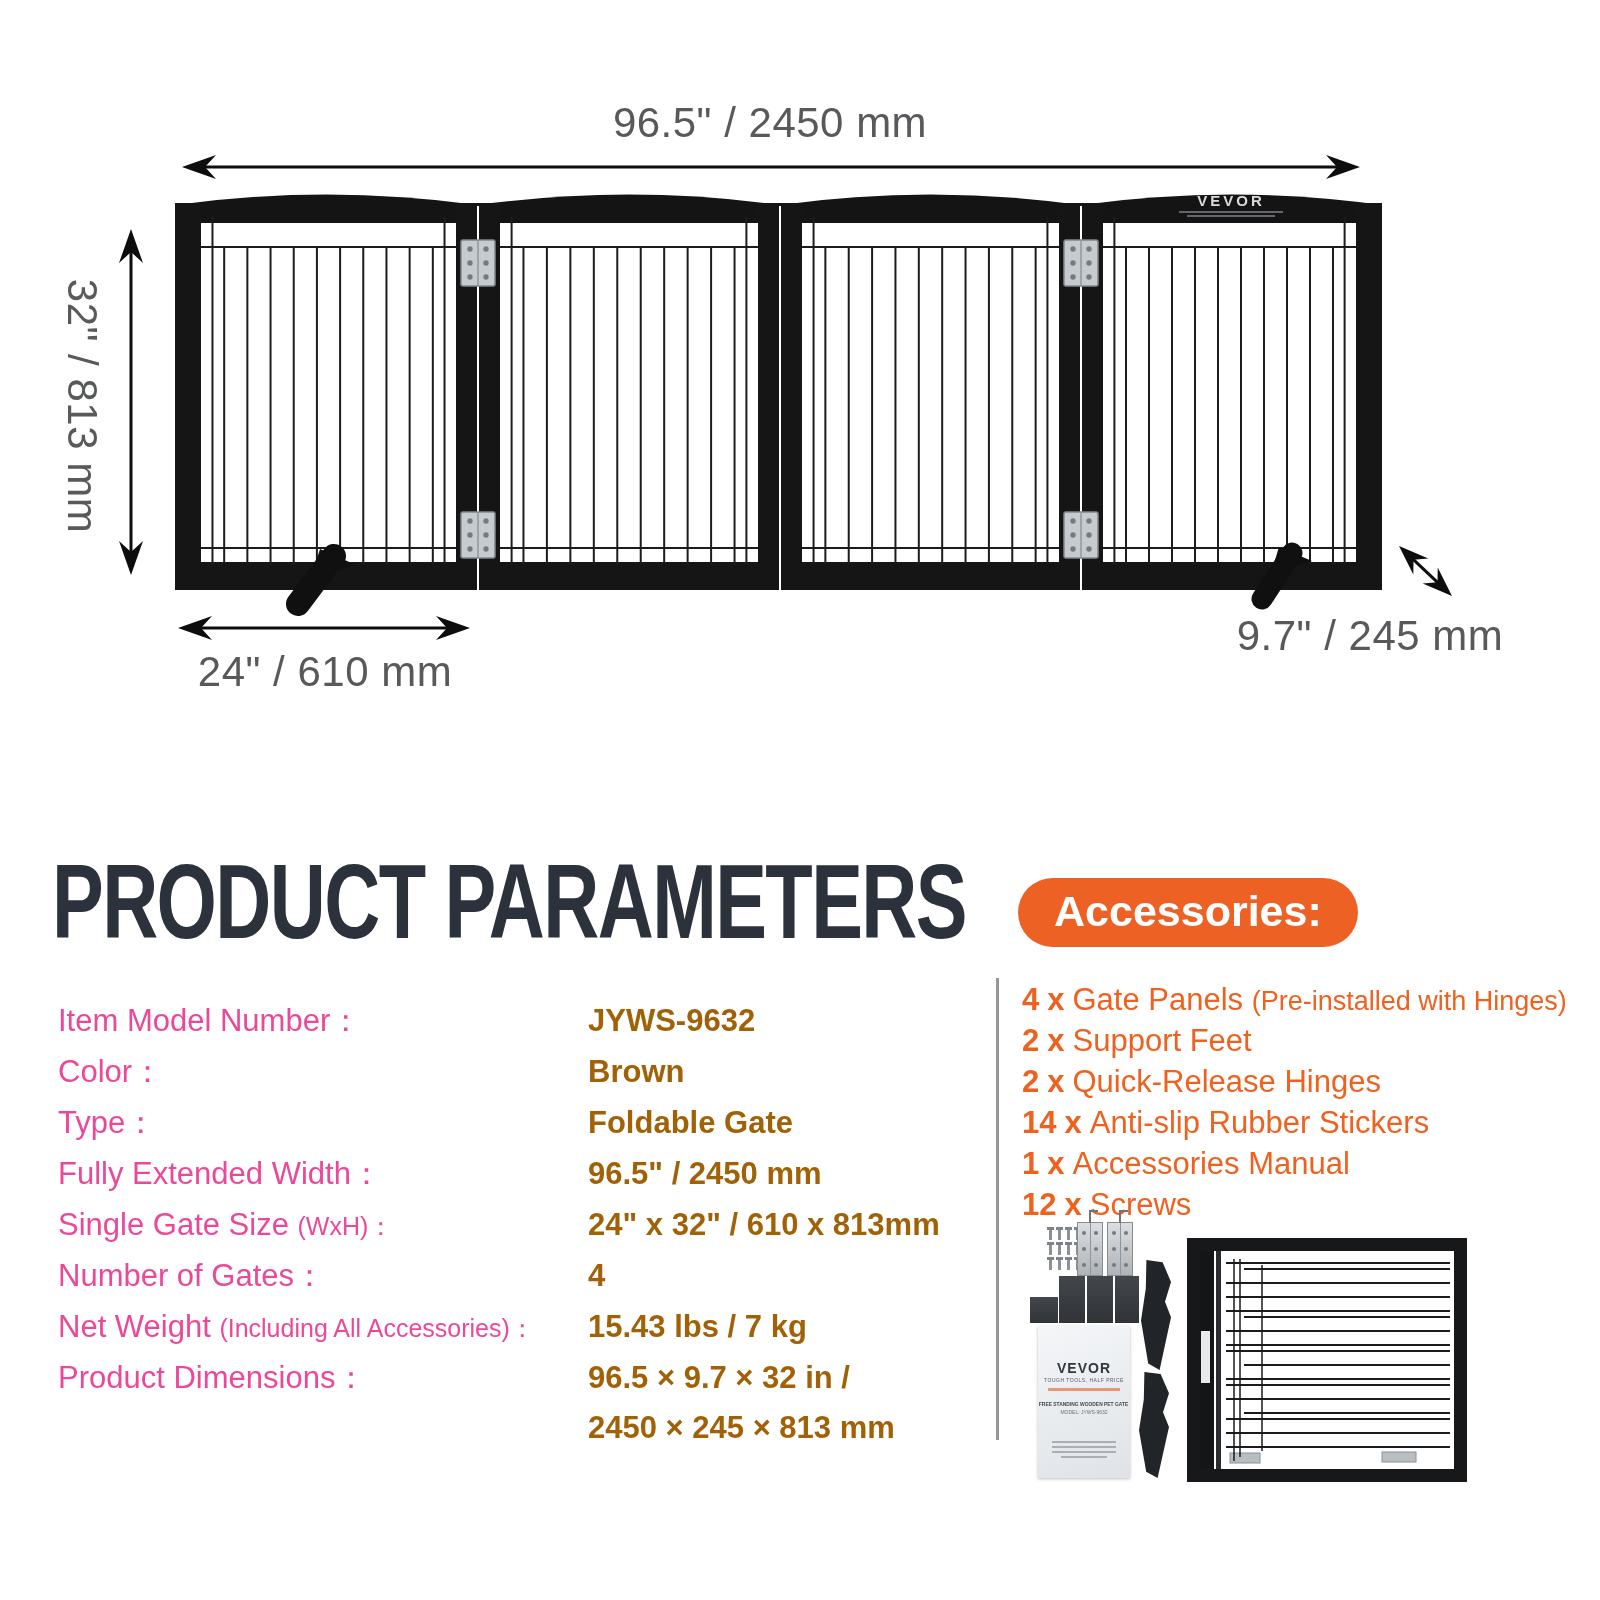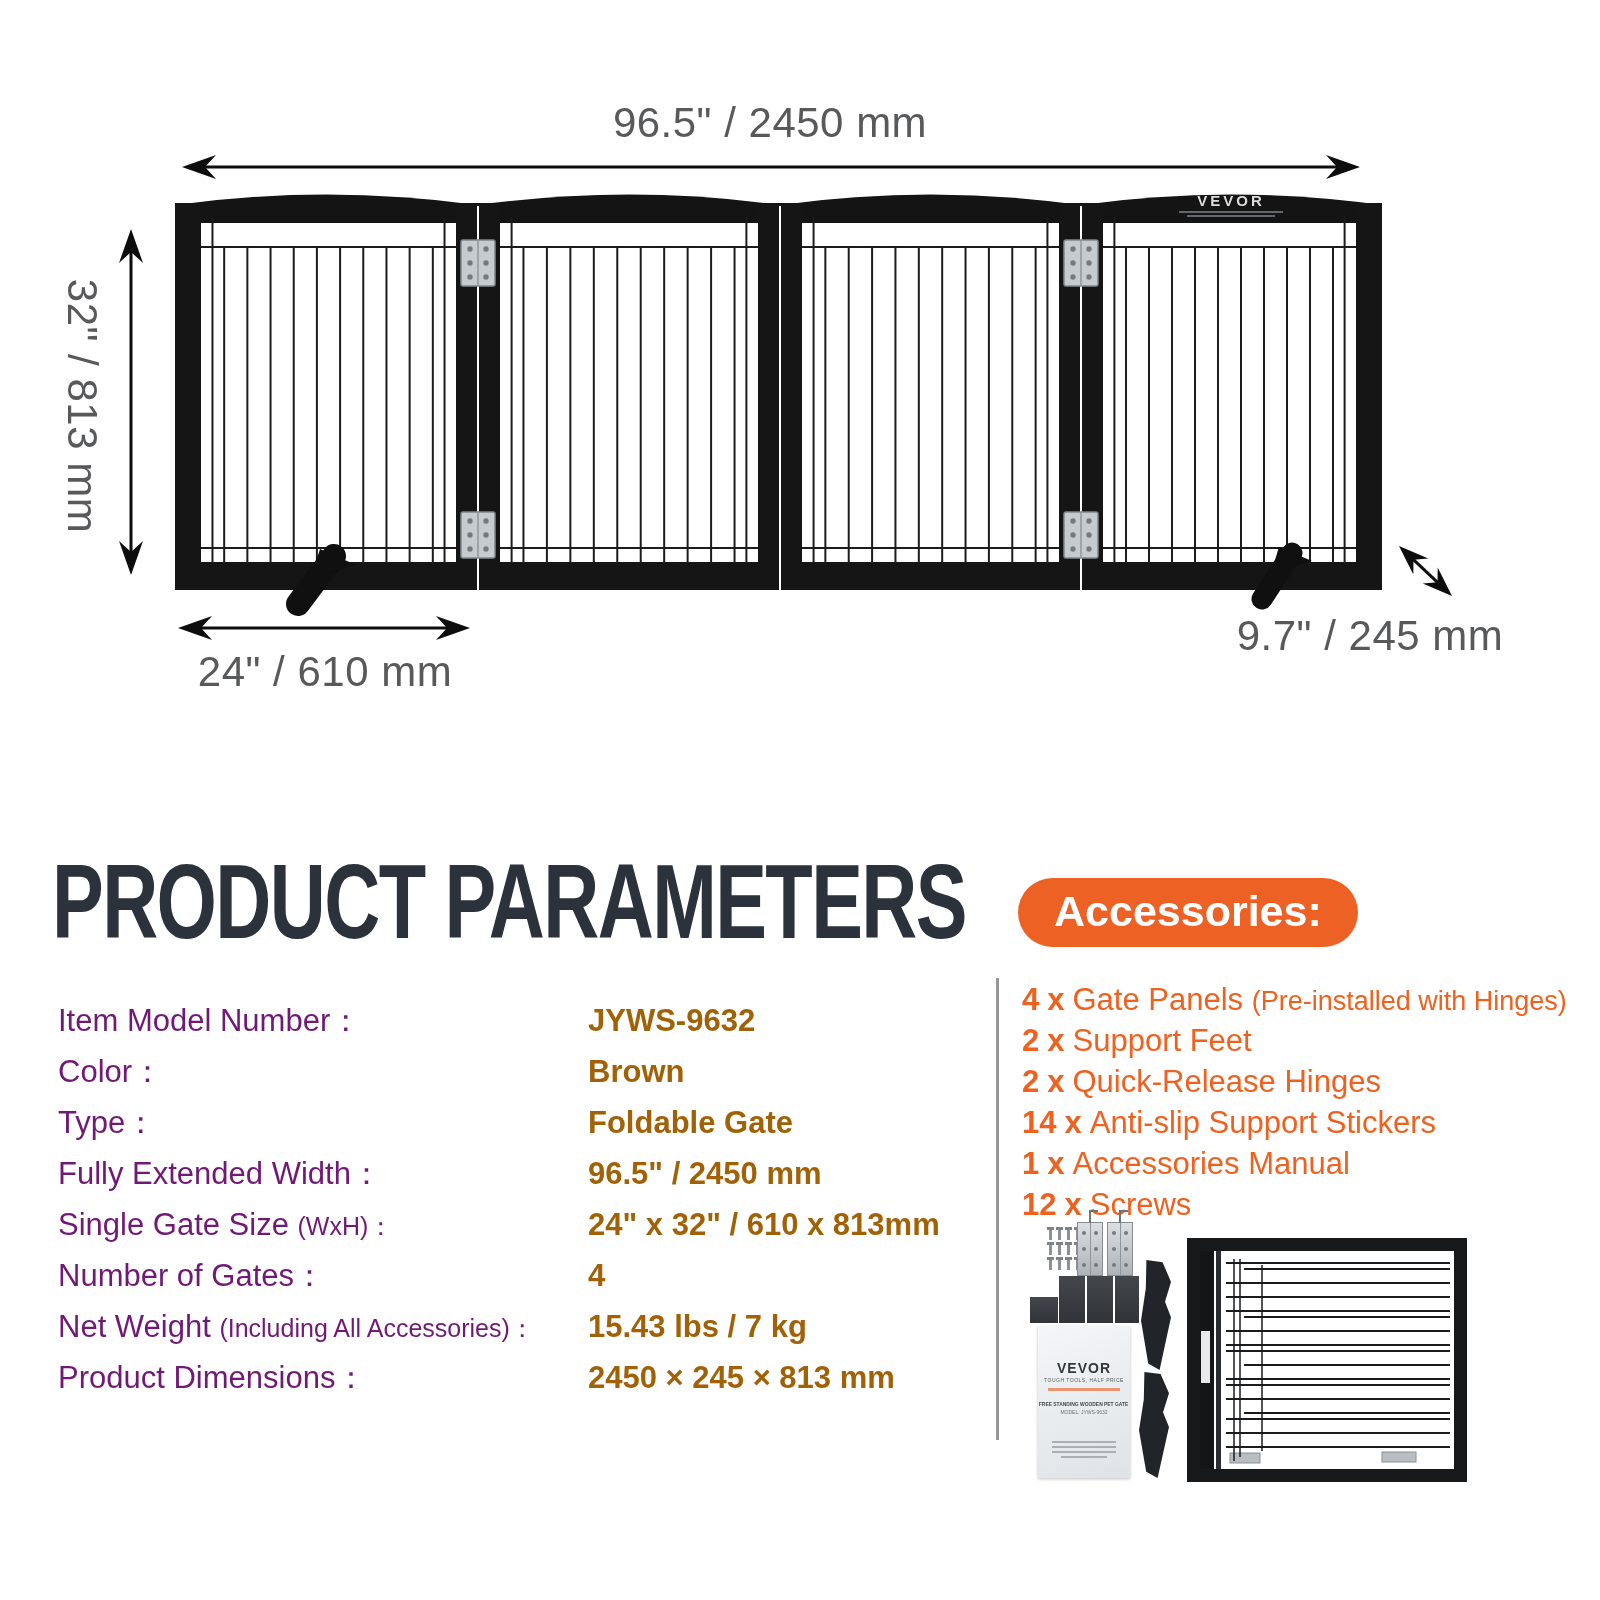--- a/index.html
+++ b/index.html
@@ -19,21 +19,21 @@
   .plate .brand { color:#d9dbdd; font-size:15px; font-weight:bold; letter-spacing:3px; }
   .plate .l1,.plate .l2 { height:2px; background:#63666a; margin:2px auto; }
   .plate .l1 { width:104px; } .plate .l2 { width:88px; }
 
   
   .pp-title { position:absolute; left:52px; top:842px; font-size:97px; font-weight:bold;
               color:#2b323b; letter-spacing:-2px; white-space:nowrap;
               transform:scaleX(0.80) scaleY(1.08); transform-origin:left top; }
   .specs { position:absolute; left:58px; top:996px; width:910px; }
   .spec-row { display:flex; align-items:flex-start; }
-  .spec-label { width:530px; flex:none; color:#701a75; font-size:31px; line-height:50px; white-space:nowrap; }
+  .spec-label { width:530px; flex:none; color:#ec4899; font-size:31px; line-height:50px; white-space:nowrap; }
   .spec-label .sm { font-size:25px; }
   .spec-value { color:#a16207; font-size:31px; font-weight:bold; line-height:50px; white-space:nowrap; }
 
   
   .acc-badge { position:absolute; left:1018px; top:878px; background:#ee6125; color:#fff;
                font-size:43px; font-weight:bold; padding:9px 36px 11px 36px; border-radius:44px; }
   .acc-divider { position:absolute; left:996px; top:978px; width:3px; height:462px; background:#979797; }
   .acc-list { position:absolute; left:1022px; top:980px; width:560px; }
   .acc-item { color:#ef611f; font-size:31px; line-height:40px; white-space:nowrap; }
   .acc-count { font-weight:bold; }
@@ -284,32 +284,33 @@
     <div class="spec-row">
       <div class="spec-label"><span>Net Weight </span><span class="sm">(Including All Accessories)：</span></div>
       <div class="spec-value">
           <div>15.43 lbs / 7 kg</div>
           <div></div>
         </div>
     </div>
     <div class="spec-row">
       <div class="spec-label"><span>Product Dimensions：</span><span class="sm"></span></div>
       <div class="spec-value">
+          <div>96.5 × 9.7 × 32 in /</div>
           <div>2450 × 245 × 813 mm</div>
         </div>
     </div>
   </div>
 
   <div class="acc-badge">Accessories:</div>
   <div class="acc-divider"></div>
   <div class="acc-list">
     <div class="acc-item"><span class="acc-count">4</span><span class="acc-x">x</span><span>Gate Panels</span> <span class="acc-note">(Pre-installed with Hinges)</span></div>
     <div class="acc-item"><span class="acc-count">2</span><span class="acc-x">x</span><span>Support Feet</span> <span class="acc-note"></span></div>
     <div class="acc-item"><span class="acc-count">2</span><span class="acc-x">x</span><span>Quick-Release Hinges</span> <span class="acc-note"></span></div>
-    <div class="acc-item"><span class="acc-count">14</span><span class="acc-x">x</span><span>Anti-slip Support Stickers</span> <span class="acc-note"></span></div>
+    <div class="acc-item"><span class="acc-count">14</span><span class="acc-x">x</span><span>Anti-slip Rubber Stickers</span> <span class="acc-note"></span></div>
     <div class="acc-item"><span class="acc-count">1</span><span class="acc-x">x</span><span>Accessories Manual</span> <span class="acc-note"></span></div>
     <div class="acc-item"><span class="acc-count">12</span><span class="acc-x">x</span><span>Screws</span> <span class="acc-note"></span></div>
   </div>
 
   <div class="package">
     <div class="pkg-screws" id="pkgScrews">
         <span class="screw"></span>
         <span class="screw"></span>
         <span class="screw"></span>
         <span class="screw"></span>

